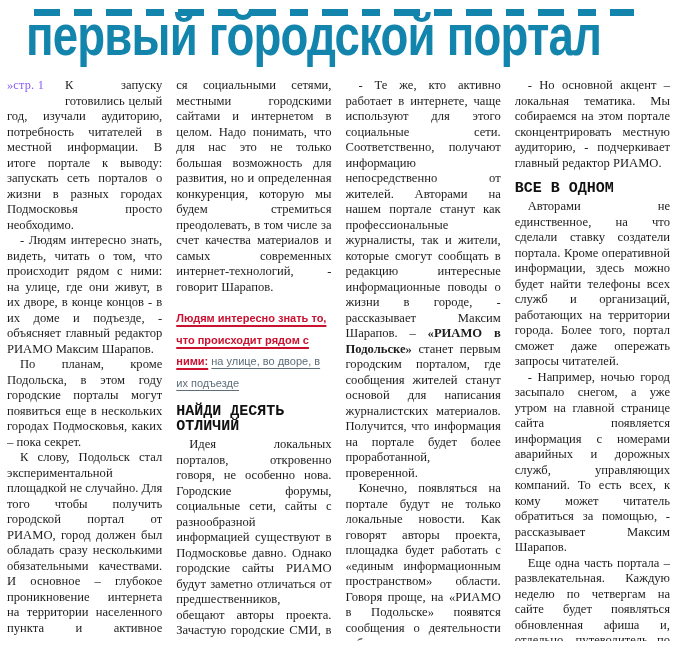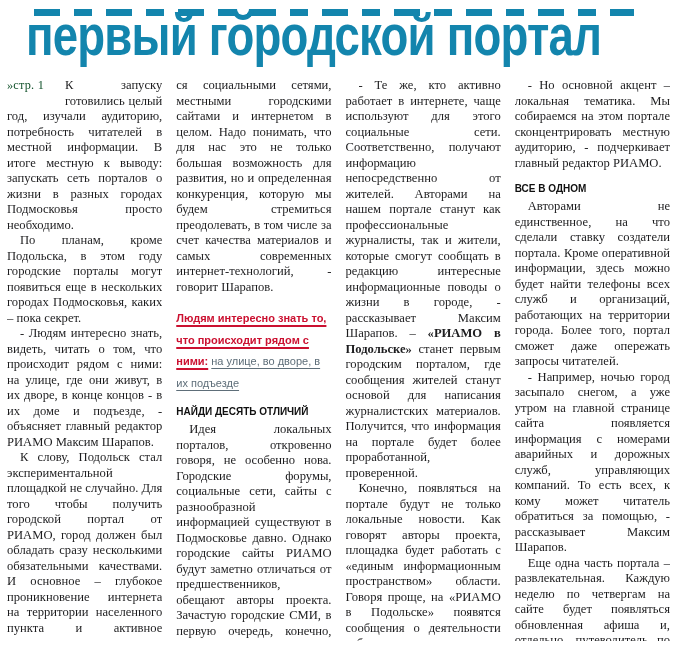--- a/index.html
+++ b/index.html
@@ -54,21 +54,21 @@
     color: #1d1d1f;
     hyphens: auto;
   }
   .col p.ind { text-indent: 13px; }
   .col p.runon { text-align-last: justify; }
 
   .pageref {
     float: left;
     width: 58px;
     height: 30px;
-    color: #14532d;
+    color: #8b5cf6;
     font-size: 12.3px;
     letter-spacing: 0.2px;
   }
 
   .pullquote {
     margin: 13px 0 10px 0;
     font-family: "Liberation Sans", sans-serif;
     font-size: 11px;
     line-height: 21.5px;
     text-align: left;
@@ -83,45 +83,45 @@
   .pq-gray {
     color: #5e6e79;
     font-weight: normal;
     text-decoration: underline;
     text-decoration-thickness: 1.2px;
     text-underline-offset: 3px;
   }
 
   .sechead {
     margin: 10px 0 3px 0;
-    font-family: Liberation Sans, sans-serif;
+    font-family: Liberation Mono, monospace;
     font-weight: bold;
-    font-size: 10px;
+    font-size: 15px;
     line-height: 15px;
     color: #101010;
     text-align: left;
   }
   .bold-phrase { font-weight: bold; }
 </style>
 </head>
 <body>
 
 <div class="page">
 
   <div class="crop-line"></div>
   <div class="breve"></div>
 
   <div class="headline">первый городской портал</div>
 
   <div class="columns">
 
     <div class="col">
-      <p><span class="pageref">»стр. 1</span><span>К запуску готовились целый год, изучали аудиторию, потребность читателей в местной информации. В итоге местную к выводу: запускать сеть порталов о жизни в разных городах Подмосковья просто необходимо.</span></p>
+      <p><span class="pageref">»стр. 1</span><span>К запуску готовились целый год, изучали аудиторию, потребность читателей в местной информации. В итоге портале к выводу: запускать сеть порталов о жизни в разных городах Подмосковья просто необходимо.</span></p>
+      <p class="ind">- Людям интересно знать, видеть, читать о том, что происходит рядом с ними: на улице, где они живут, в их дворе, в конце концов - в их доме и подъезде, - объясняет главный редактор РИАМО Максим Шарапов.</p>
       <p class="ind">По планам, кроме Подольска, в этом году городские порталы могут появиться еще в нескольких городах Подмосковья, каких – пока секрет.</p>
-      <p class="ind">- Людям интересно знать, видеть, читать о том, что происходит рядом с ними: на улице, где они живут, в их дворе, в конце концов - в их доме и подъезде, - объясняет главный редактор РИАМО Максим Шарапов.</p>
       <p class="ind">К слову, Подольск стал экспериментальной площадкой не случайно. Для того чтобы получить городской портал от РИАМО, город должен был обладать сразу несколькими обязательными качествами. И основное – глубокое проникновение интернета на территории населенного пункта и активное пользование интернет-ресурсами жителями.</p>
 
     </div>
 
     <div class="col">
       <p>ся социальными сетями, местными городскими сайтами и интернетом в целом. Надо понимать, что для нас это не только большая возможность для развития, но и определенная конкуренция, которую мы будем стремиться преодолевать, в том числе за счет качества материалов и самых современных интернет-технологий, - говорит Шарапов.</p>
       <div class="pullquote">
         <span class="pq-red">Людям интересно знать то, что происходит рядом с ними:</span>
         <span class="pq-gray">на улице, во дворе, в их подъезде</span>
       </div>

